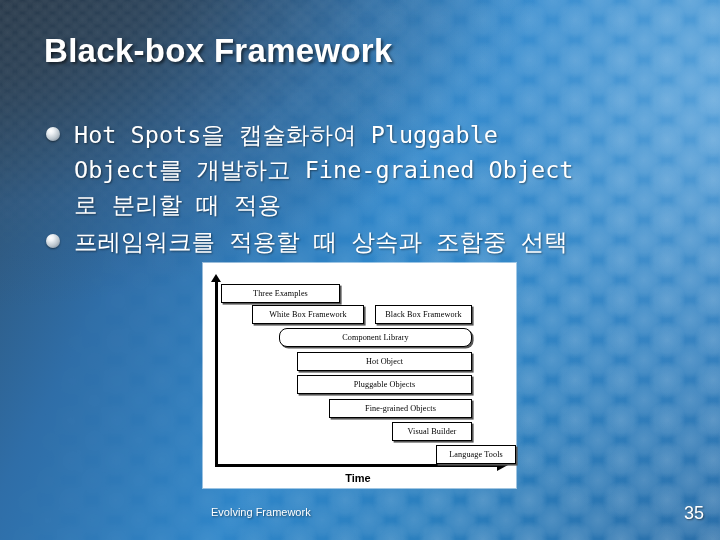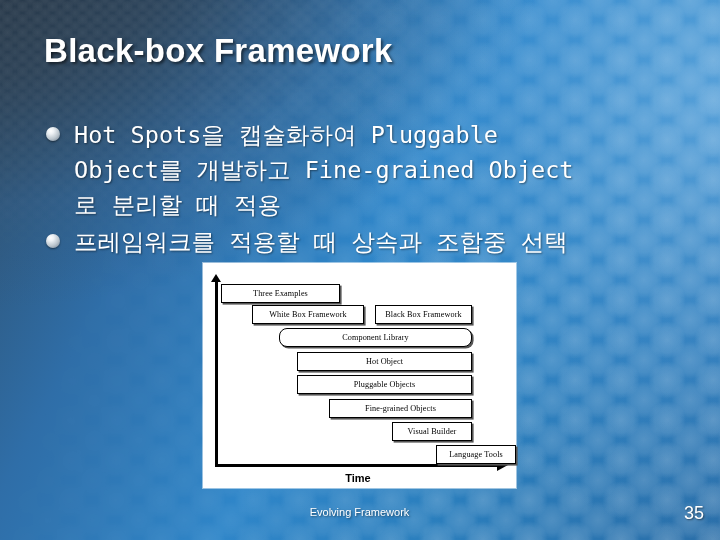--- a/index.html
+++ b/index.html
@@ -180,24 +180,23 @@
     text-align: center;
     font-family: "Liberation Sans", sans-serif;
     font-size: 11px;
     font-weight: bold;
     color: #000;
   }
 
   
   #figure-caption {
     position: absolute;
-    left: 203px;
+    left: 211px;
     top: 506px;
     width: 313px;
-    text-align: center;
     font-size: 11px;
     color: #ffffff;
     text-shadow: 1px 1px 2px rgba(0,0,0,0.45);
   }
 
   
   #page-number {
     position: absolute;
     right: 16px;
     bottom: 16px;

